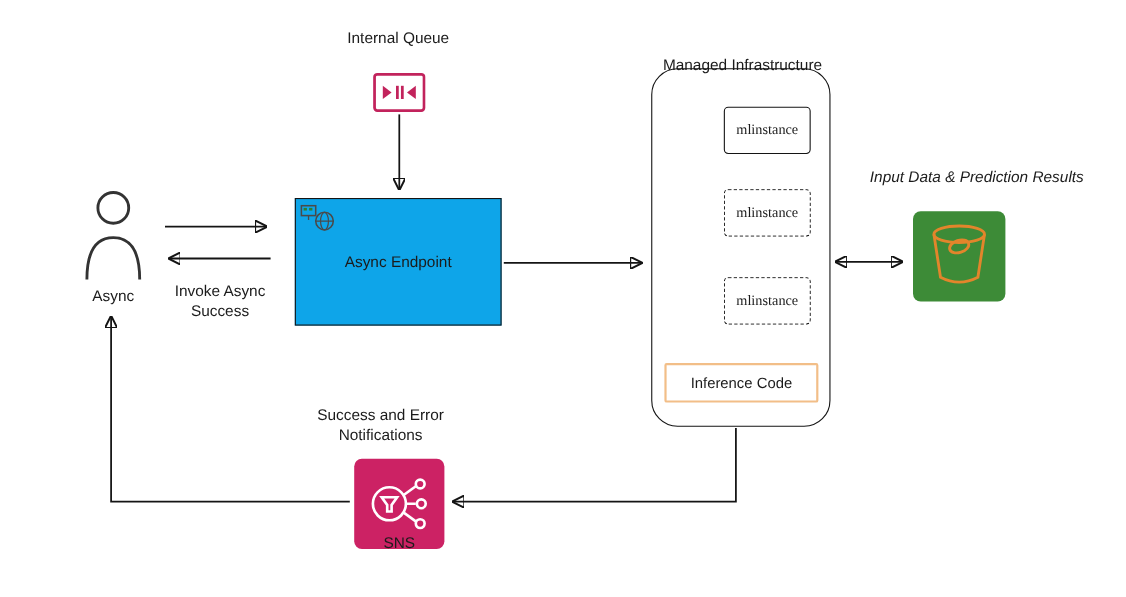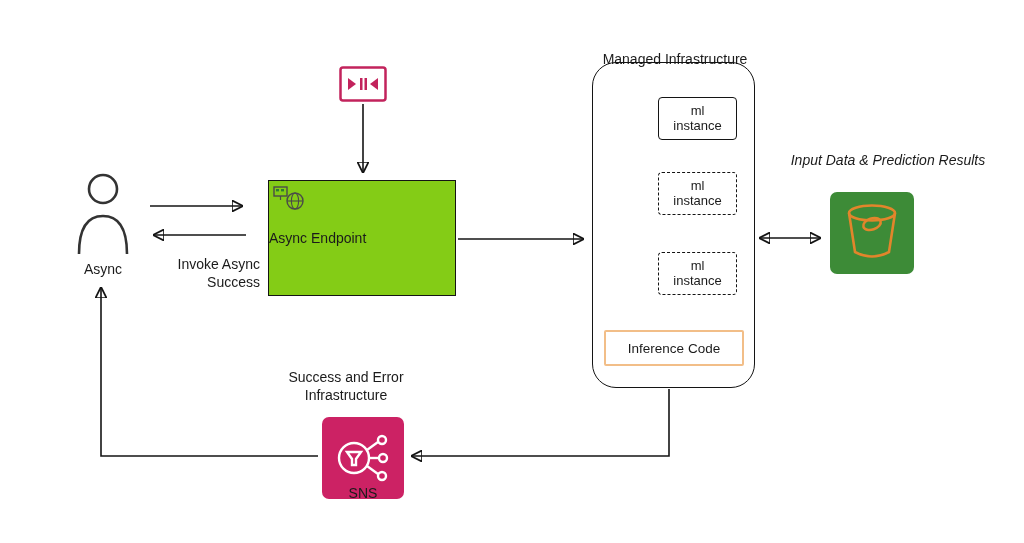--- a/index.html
+++ b/index.html
@@ -4,24 +4,24 @@
 <style>
   html,body{margin:0;padding:0;background:#ffffff;}
   .canvas{
     position:relative;width:1024px;height:543px;background:#ffffff;overflow:hidden;
     font-family:"Liberation Sans", sans-serif;color:#1b1b1b;
   }
   .connectors{position:absolute;left:0;top:0;width:1024px;height:543px;pointer-events:none;}
   .connectors line,.connectors path{stroke:#141414;stroke-width:1.6;fill:none;}
   .lbl{position:absolute;font-size:14px;line-height:1.25;text-align:center;color:#1b1b1b;}
   .node,.icon{position:absolute;box-sizing:border-box;}
-  .async-box{border:1.5px solid #141414;background:#84cc16;display:flex;align-items:center;justify-content:flex-start;font-size:14px;}
+  .async-box{border:1.5px solid #141414;background:#0ea5e9;display:flex;align-items:center;justify-content:center;font-size:14px;}
   .endpoint-corner-icon{position:absolute;left:3px;top:3px;width:36px;height:28px;}
   .infra-box{border:1.5px solid #141414;border-radius:24px;background:transparent;}
-  .ml-box{border:1.4px solid #141414;border-radius:4px;background:#fff;display:flex;flex-direction:column;align-items:center;justify-content:center;font-size:13px;line-height:1.15;}
+  .ml-box{border:1.4px solid #141414;border-radius:4px;background:#fff;display:flex;flex-direction:row;align-items:center;justify-content:center;font-size:13px;line-height:1.15;font-family:Liberation Serif, serif;}
   .ml-box.dashed{border-style:dashed;}
   .inference-box{border:2px solid var(--ib,#F2BE88);background:#fff;display:flex;align-items:center;justify-content:center;font-size:13.5px;border-radius:2px;}
   .queue-icon svg .q-stroke{stroke:var(--qc,#C2235C);fill:none;}
   .queue-icon svg .q-fill{fill:var(--qc,#C2235C);}
   .user-icon svg .u-stroke{stroke:#333;fill:none;stroke-width:2.6;}
   .s3-box{background:var(--bg,#3D8B37);border-radius:7px;}
   .s3-box svg .b-stroke{stroke:var(--bk,#E2852B);fill:none;stroke-width:2.6;}
   .sns-box{background:var(--bg,#CC2264);border-radius:7px;}
   .sns-box svg .s-stroke{stroke:#ffffff;fill:none;stroke-width:2.4;}
   .ep-stroke{stroke:#4a4a4a;fill:none;}
@@ -39,39 +39,40 @@
     </defs>
     <path d="M363,104 L363,172" marker-end="url(#ah)" stroke="#141414"></path>
     <path d="M150,206 L242,206" marker-end="url(#ah)" stroke="#141414"></path>
     <path d="M246,235 L154,235" marker-end="url(#ah)" stroke="#141414"></path>
     <path d="M458,239 L583,239" marker-end="url(#ah)" stroke="#141414"></path>
     <path d="M760,238 L820,238" marker-start="url(#ah)" marker-end="url(#ah)" stroke="#141414"></path>
     <path d="M669,389 L669,456 L412,456" marker-end="url(#ah)" stroke="#141414"></path>
     <path d="M318,456 L101,456 L101,288" marker-end="url(#ah)" stroke="#141414"></path>
   </svg>
 
+  <div class="lbl" style="left:292px;top:26px;width:140px;">Internal Queue</div>
   <div class="icon queue-icon" style="left: 339px; top: 66px; width: 48px; height: 36px; --qc: #C2235C;">
     <svg width="48" height="36" viewBox="0 0 48 36">
       <rect x="1.5" y="1.5" width="45" height="33" rx="2.5" class="q-stroke" stroke-width="2.5"></rect>
       <polygon points="9,12 9,24 17,18" class="q-fill"></polygon>
       <rect x="21" y="12" width="2.5" height="12" class="q-fill"></rect>
       <rect x="25.5" y="12" width="2.5" height="12" class="q-fill"></rect>
       <polygon points="39,12 39,24 31,18" class="q-fill"></polygon>
     </svg>
   </div>
 
   <div class="icon user-icon" style="left:76px;top:172px;width:54px;height:84px;">
     <svg width="54" height="84" viewBox="0 0 54 84">
       <circle cx="27" cy="17" r="14" class="u-stroke"></circle>
       <path d="M3,82 C3,54 13,44 27,44 C41,44 51,54 51,82" class="u-stroke"></path>
     </svg>
   </div>
   <div class="lbl" style="left:76px;top:261px;width:54px;">Async</div>
 
-  <div class="lbl" style="left:140px;top:256px;width:120px;text-align:right;">
+  <div class="lbl" style="left:140px;top:256px;width:120px;">
     <span style="display:block;">Invoke Async</span>
     <span style="display:block;">Success</span>
   </div>
 
   <div class="node async-box" style="left:268px;top:180px;width:188px;height:116px;">
     <span class="endpoint-corner-icon">
       <svg width="36" height="28" viewBox="0 0 36 28">
         <rect x="2" y="3" width="13" height="9" class="ep-stroke" stroke-width="1.4"></rect>
         <rect x="4" y="5" width="3" height="2.4" fill="#2e7d32"></rect>
         <rect x="9" y="5" width="3" height="2.4" fill="#2e7d32"></rect>
@@ -108,21 +109,21 @@
   <div class="icon s3-box" style="left: 830px; top: 192px; width: 84px; height: 82px; --bg: #3D8B37; --bk: #E2852B;">
     <svg width="84" height="82" viewBox="0 0 84 82">
       <ellipse cx="42" cy="21" rx="23" ry="7.5" class="b-stroke"></ellipse>
       <path d="M19,21 L25,60 Q42,69 59,60 L65,21" class="b-stroke"></path>
       <ellipse cx="42" cy="32" rx="9" ry="5.5" class="b-stroke" transform="rotate(-18 42 32)"></ellipse>
     </svg>
   </div>
 
   <div class="lbl" style="left:271px;top:369px;width:150px;">
     <span style="display:block;">Success and Error</span>
-    <span style="display:block;">Infrastructure</span>
+    <span style="display:block;">Notifications</span>
   </div>
   <div class="icon sns-box" style="left: 322px; top: 417px; width: 82px; height: 82px; --bg: #CC2264;">
     <svg width="82" height="82" viewBox="0 0 82 82">
       <circle cx="32" cy="41" r="15" class="s-stroke"></circle>
       <path d="M25,35 h14 l-5,7 v6 h-4 v-6 z" class="s-stroke" stroke-width="1.8"></path>
       <path d="M45,33 L56,25" class="s-stroke"></path>
       <path d="M47,41 L56,41" class="s-stroke"></path>
       <path d="M45,49 L56,57" class="s-stroke"></path>
       <circle cx="60" cy="23" r="4" class="s-stroke"></circle>
       <circle cx="61" cy="41" r="4" class="s-stroke"></circle>

